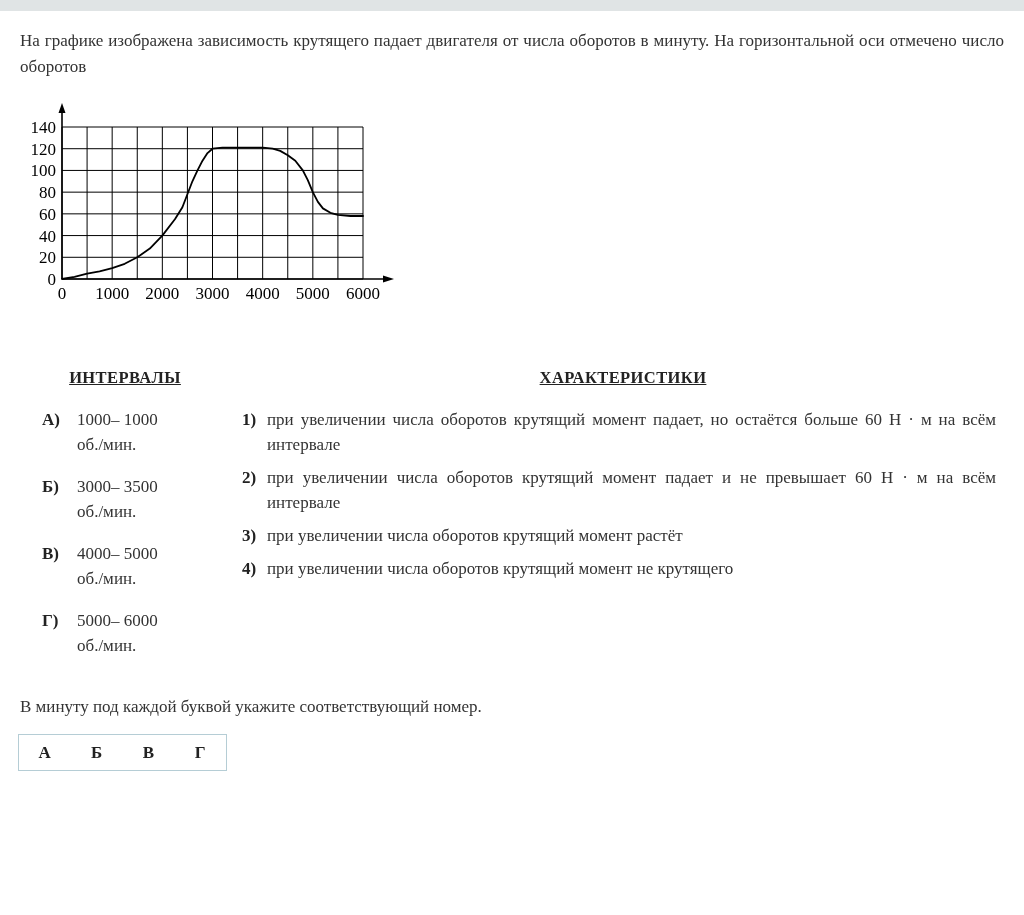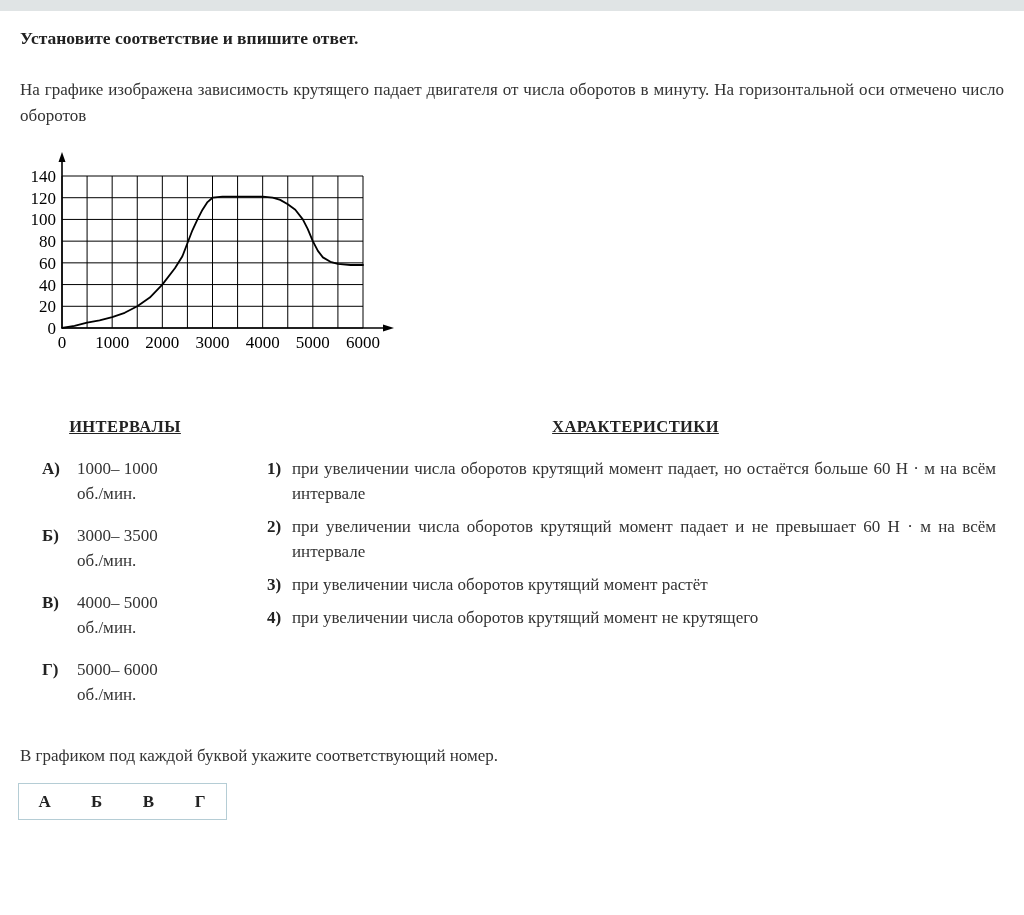--- a/index.html
+++ b/index.html
@@ -13,21 +13,21 @@
   .content { padding: 17px 20px 0 20px; }
 
   .title { font-size: 17.5px; font-weight: bold; color: #222; margin-bottom: 28px; }
 
   .para { line-height: 26px; color: #333; }
   .justify { text-align: justify; }
 
   .chart-wrap { margin: 22px 0 28px 2px; }
   .chart-wrap svg { display: block; }
 
-  .match { display: flex; margin-top: 60px; gap: 25px; }
+  .match { display: flex; margin-top: 60px; }
   .col-left { width: 222px; flex: none; }
   .col-right { flex: 1; }
   .col-header {
     font-weight: bold; text-decoration: underline; text-align: center;
     font-size: 16.5px; color: #222; margin-bottom: 19px; letter-spacing: .4px;
   }
   .col-left .col-header { width: 210px; }
   .m-item { display: flex; line-height: 25px; margin-bottom: 8px; }
   .col-left .m-item { margin-bottom: 17px; padding-left: 22px; }
   .m-item .lbl { font-weight: bold; color: #222; flex: none; }
@@ -48,21 +48,20 @@
     border-bottom: 1px solid #b5cdd5;
   }
 </style>
 </head>
 <body>
 
 <div class="topbar"></div>
 
 <div class="content">
 
-  <div class="title">Установите соответствие и впишите ответ.</div>
 
   <p class="para justify">На графике изображена зависимость крутящего падает двигателя от числа оборотов в минуту. На горизонтальной оси отмечено число оборотов</p>
 
   <div class="chart-wrap">
     <svg id="torque-svg" width="374" height="206" viewBox="0 0 374 206">
         <line x1="40" y1="25" x2="40" y2="177" stroke="#000000" stroke-width="1"></line>
         <line x1="65.08333333333333" y1="25" x2="65.08333333333333" y2="177" stroke="#000000" stroke-width="1"></line>
         <line x1="90.16666666666666" y1="25" x2="90.16666666666666" y2="177" stroke="#000000" stroke-width="1"></line>
         <line x1="115.25" y1="25" x2="115.25" y2="177" stroke="#000000" stroke-width="1"></line>
         <line x1="140.33333333333331" y1="25" x2="140.33333333333331" y2="177" stroke="#000000" stroke-width="1"></line>
@@ -157,21 +156,21 @@
         <span class="txt">при увеличении числа оборотов крутящий момент растёт</span>
       </div>
       <div class="m-item">
         <span class="lbl">4)</span>
         <span class="txt">при увеличении числа оборотов крутящий момент не крутящего</span>
       </div>
     </div>
 
   </div>
 
-  <p class="para note">В графиком под каждой буквой укажите соответствующий номер.</p>
+  <p class="para note">В минуту под каждой буквой укажите соответствующий номер.</p>
 
   <table class="answer-table">
     <tbody>
         <tr>
       <th>А</th>
       <th>Б</th>
       <th>В</th>
       <th>Г</th>
     </tr>
 

